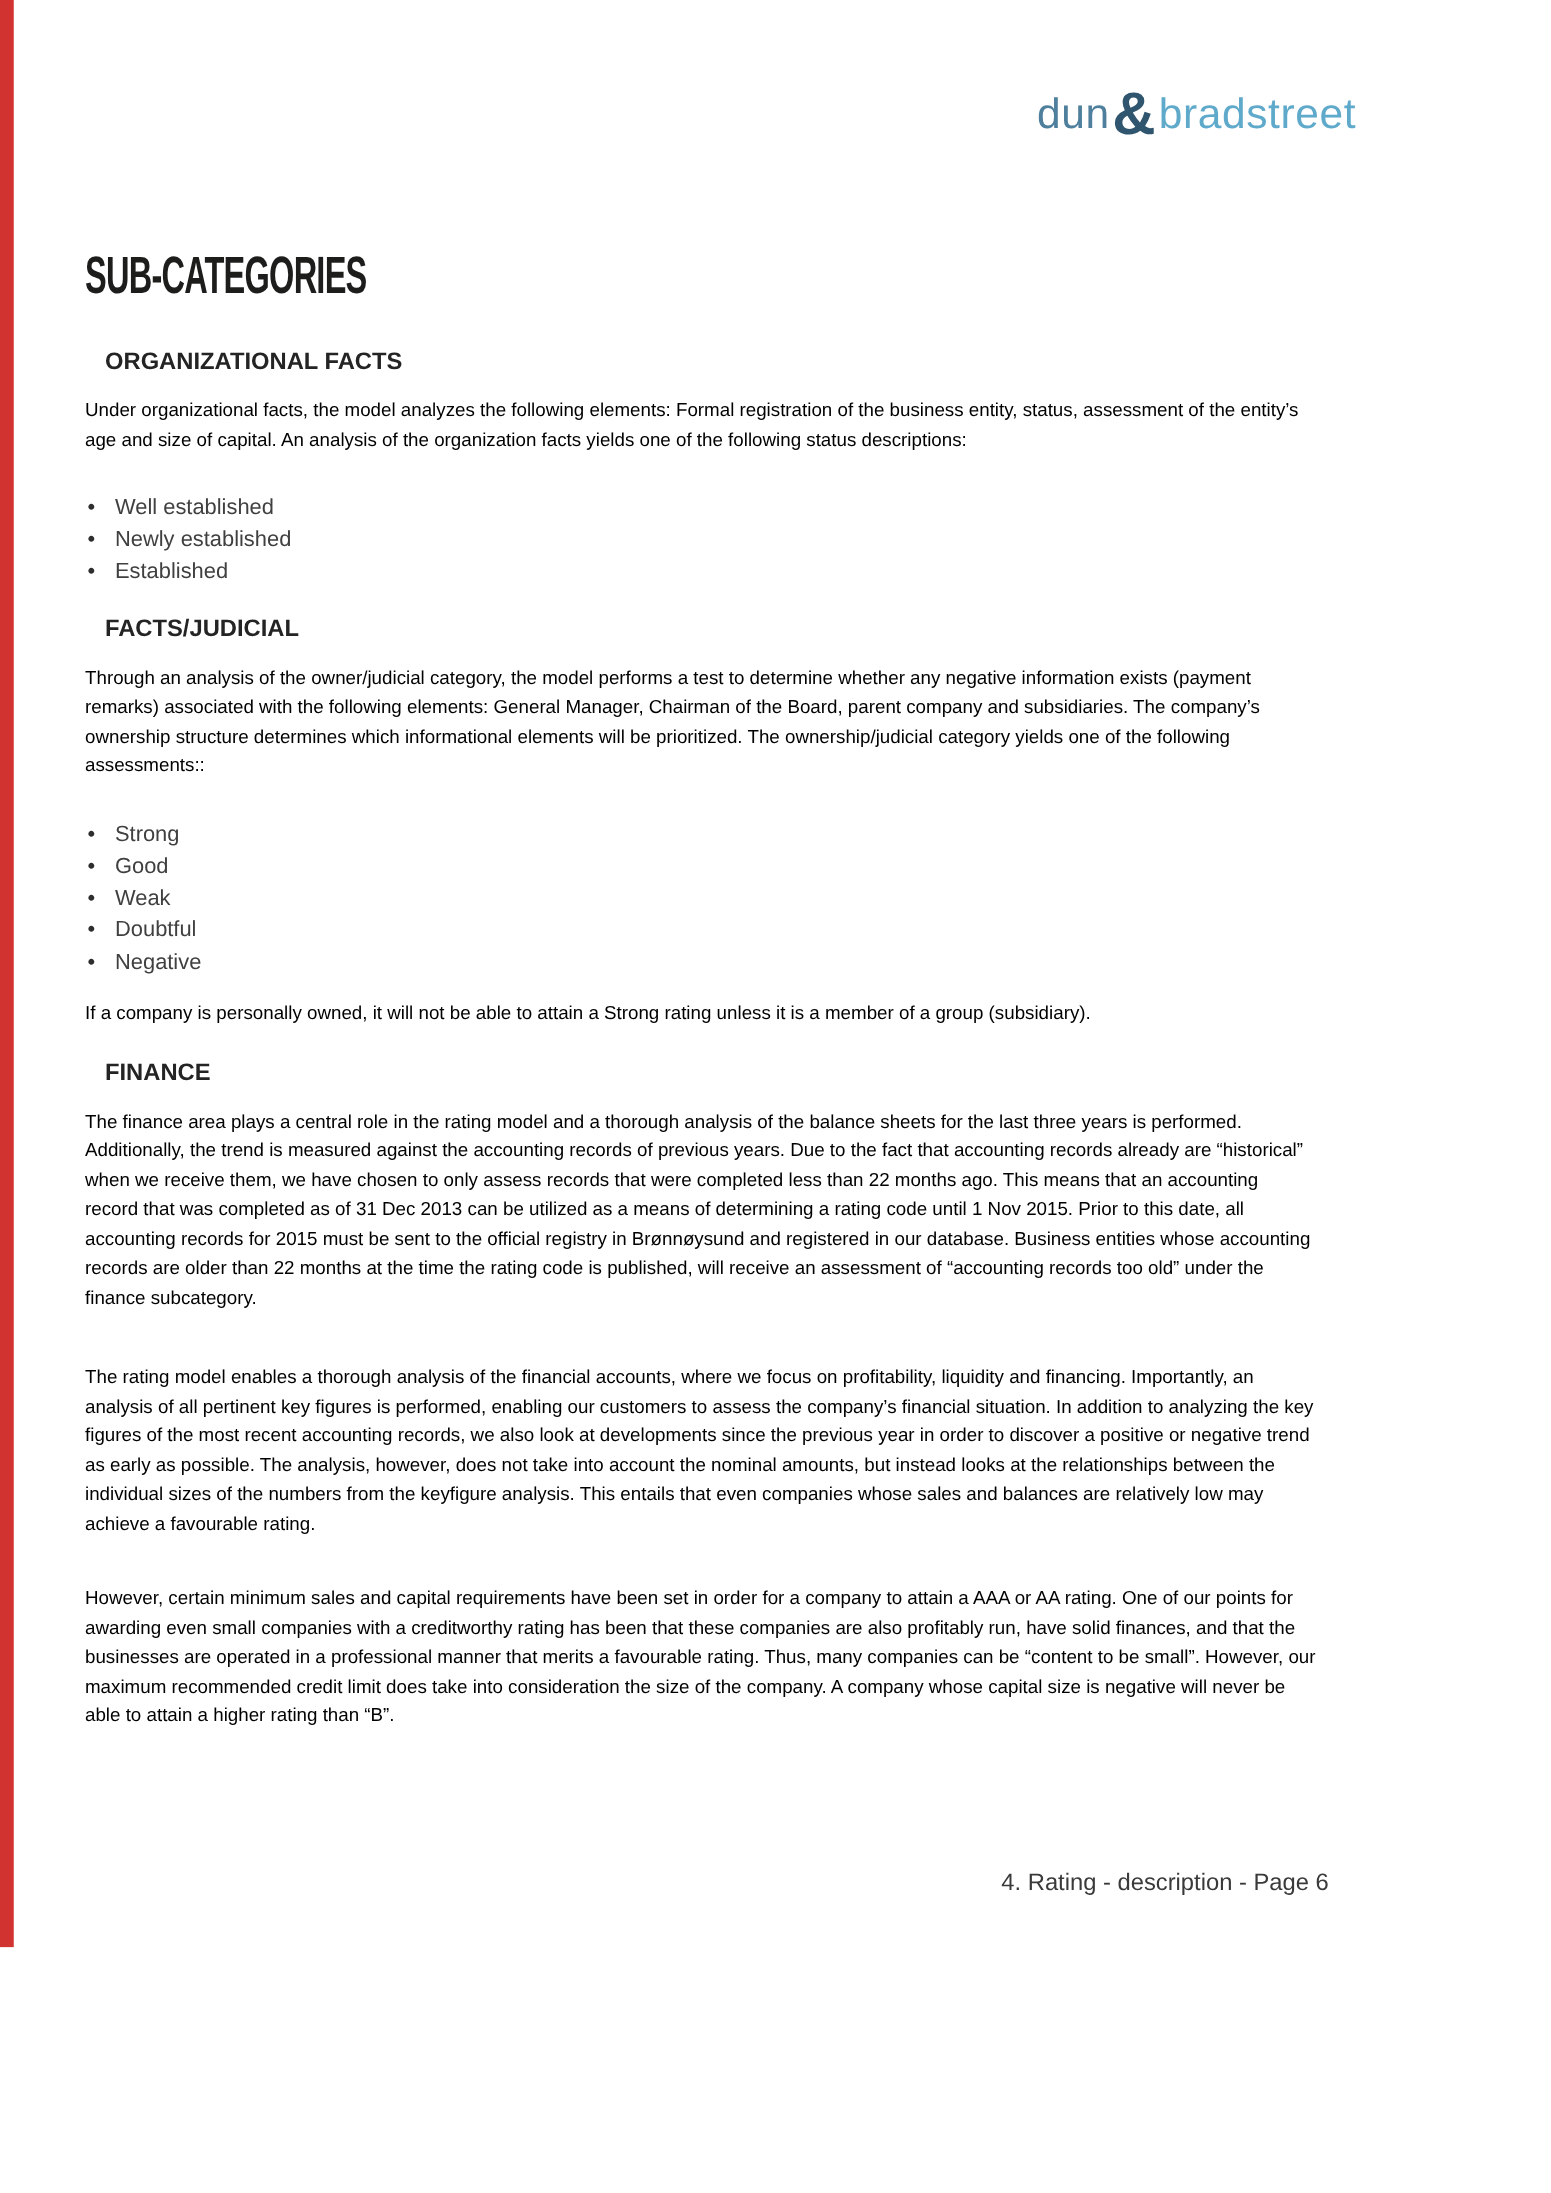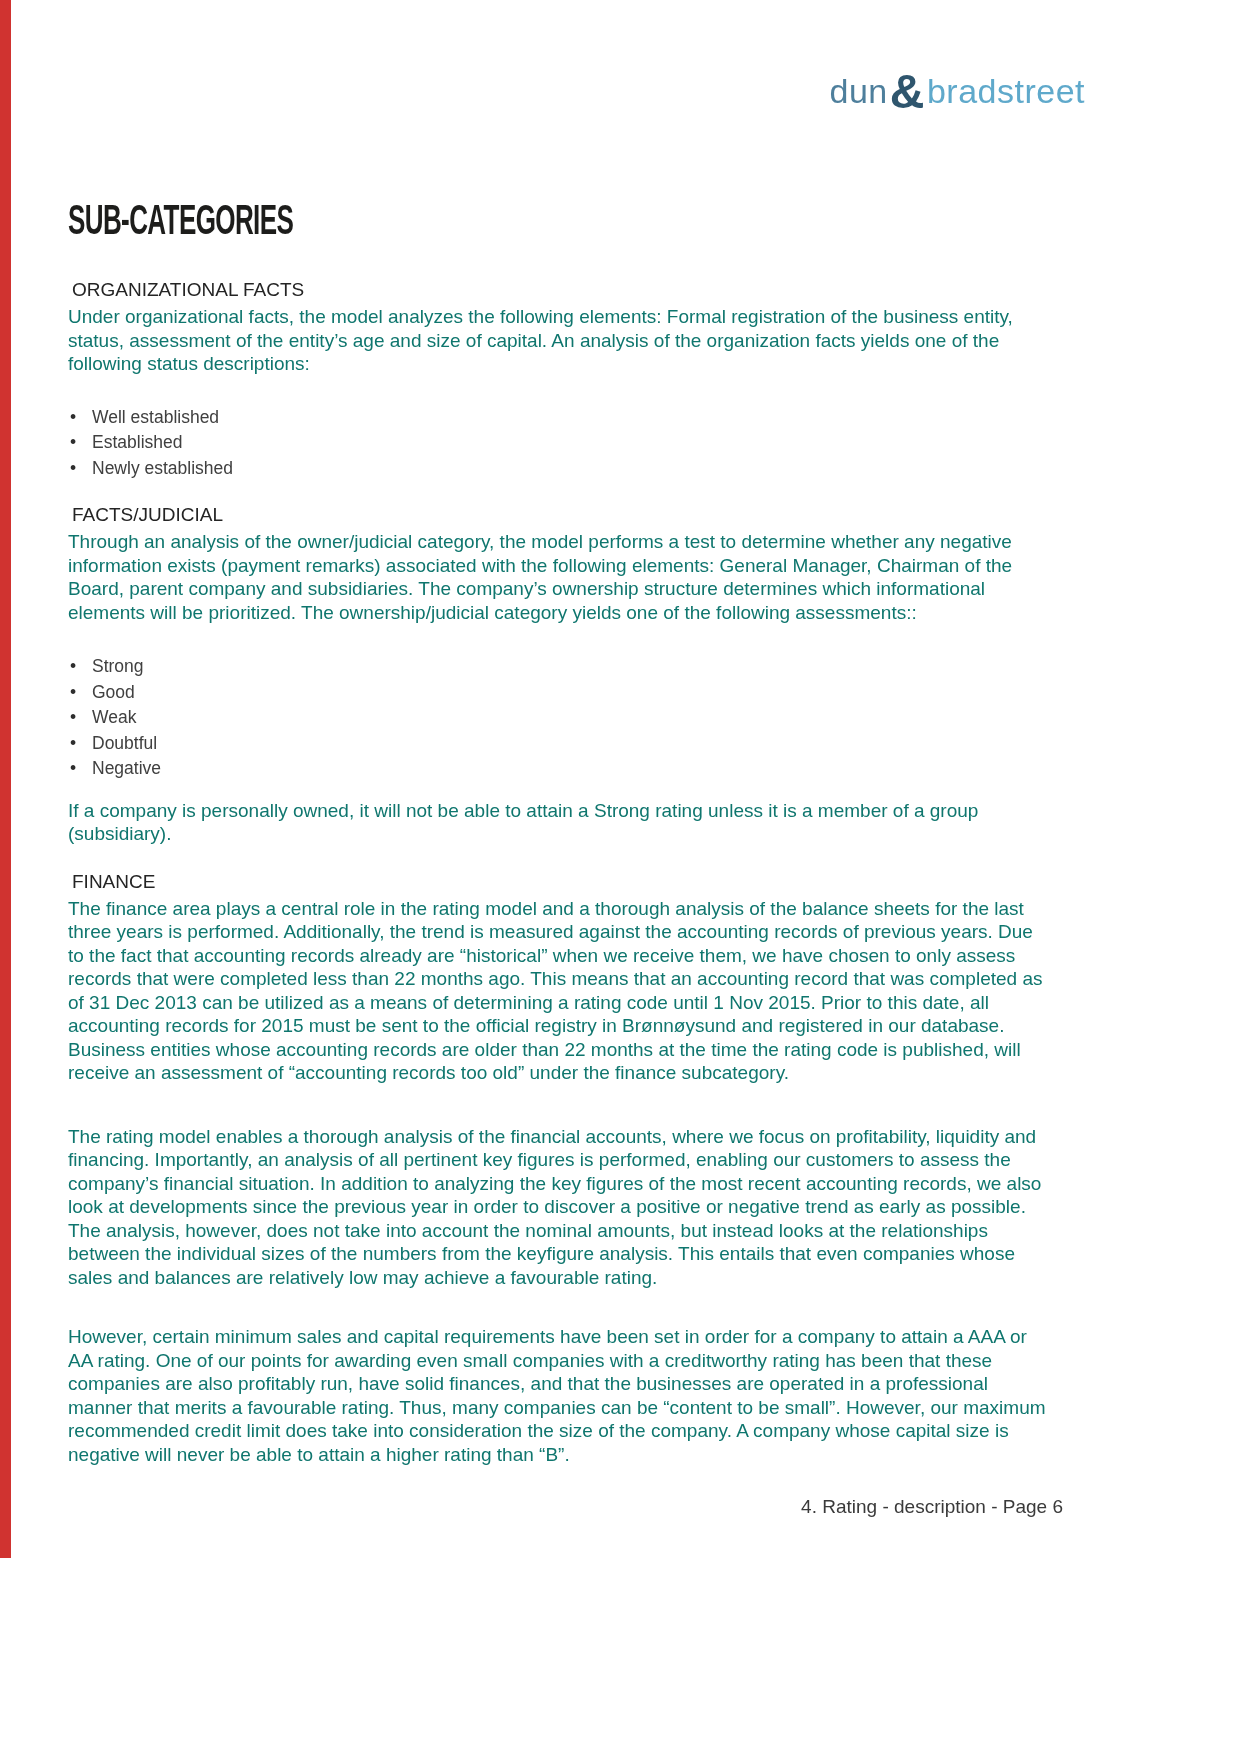--- a/index.html
+++ b/index.html
@@ -59,33 +59,33 @@
     color: #1d1d1b;
     letter-spacing: -1px;
     transform: scaleX(0.62);
     transform-origin: left center;
     white-space: nowrap;
   }
 
   .sec-heading {
     font-size: 19px;
     line-height: 23px;
-    font-weight: normal;
+    font-weight: bold;
     color: #242424;
-    margin: 4px;
+    margin: 16px;
   }
   .mt-org    { margin-top: 36px; }
   .mt-owner  { margin-top: 22px; }
   .mt-fin    { margin-top: 24px; }
 
   .body-p {
     margin: 4px 0 0 0;
-    font-size: 19px;
+    font-size: 15px;
     line-height: 23.5px;
-    color: #0f766e;
+    color: #000000;
   }
   .note-p { margin-top: 17px; }
   .fin-p2 { margin-top: 40px; }
   .fin-p3 { margin-top: 36px; }
 
   ul.bullets {
     list-style: none;
     margin: 29px 0 0 0;
     padding: 0;
   }
@@ -124,22 +124,22 @@
   </div>
 
   <div class="content">
 
     <h1 class="doc-title">SUB-CATEGORIES</h1>
 
     <h2 class="sec-heading mt-org">ORGANIZATIONAL FACTS</h2>
     <p class="body-p">Under organizational facts, the model analyzes the following elements: Formal registration of the business entity, status, assessment of the entity’s age and size of capital. An analysis of the organization facts yields one of the following status descriptions:</p>
     <ul class="bullets">
       <li>Well established</li>
+      <li>Newly established</li>
       <li>Established</li>
-      <li>Newly established</li>
     </ul>
 
     <h2 class="sec-heading mt-owner">FACTS/JUDICIAL</h2>
     <p class="body-p">Through an analysis of the owner/judicial category, the model performs a test to determine whether any negative information exists (payment remarks) associated with the following elements: General Manager, Chairman of the Board, parent company and subsidiaries. The company’s ownership structure determines which informational elements will be prioritized. The ownership/judicial category yields one of the following assessments::</p>
     <ul class="bullets mt-ul2">
       <li>Strong</li>
       <li>Good</li>
       <li>Weak</li>
       <li>Doubtful</li>
       <li>Negative</li>

